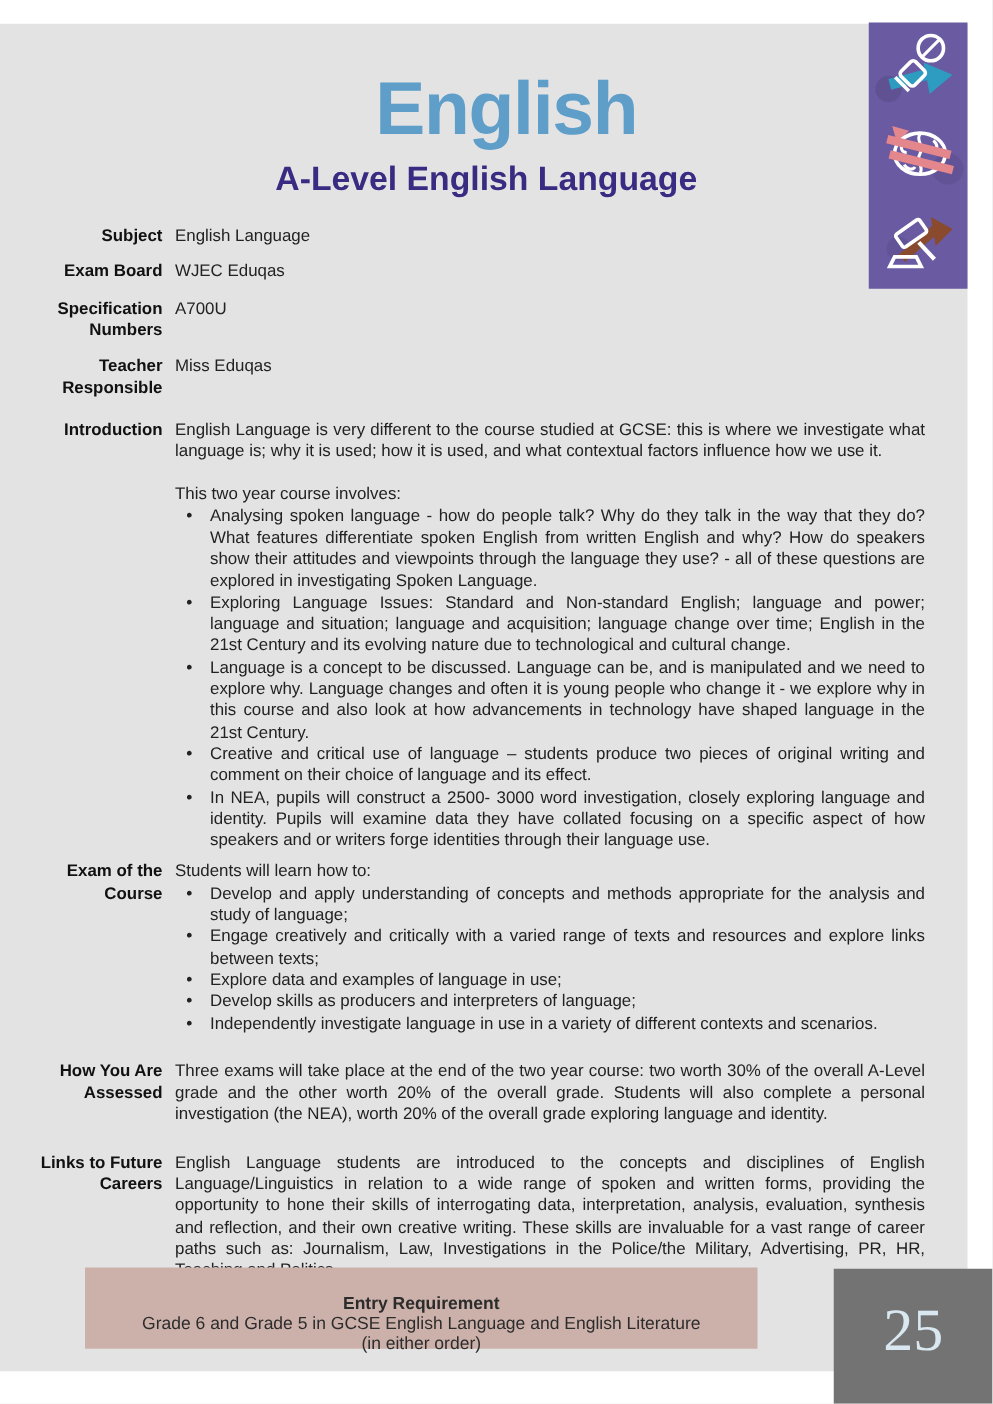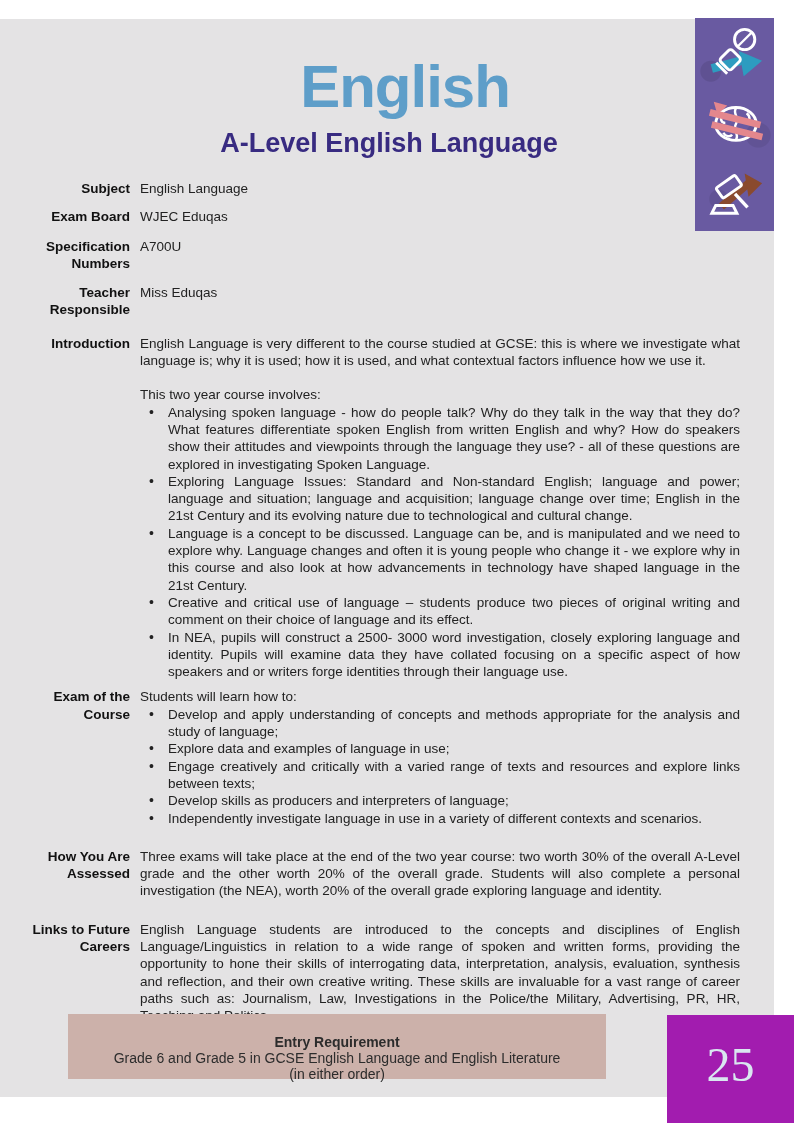--- a/index.html
+++ b/index.html
@@ -115,21 +115,21 @@
     padding-top:20px;
     color:#2c2c2c;
   }
   .entry-box .eh { font-weight:bold; font-size:14px; line-height:16px; }
   .entry-box .el { font-size:14px; line-height:16px; }
 
   .page-num-box {
     position:absolute;
     left:667px; top:1015px;
     width:127px; height:108px;
-    background:#a21caf;
+    background:#737373;
     display:flex;
     align-items:center;
     justify-content:center;
   }
   .page-num-box .num {
     font-family:"Liberation Serif", serif;
     font-size:48px;
     color:#d9e7f0;
     margin-top:-10px;
   }
@@ -220,22 +220,22 @@
       </ul>
     </div>
   </div>
 
   <div class="row mb22">
     <div class="label">Exam of the Course</div>
     <div class="body">
       <p>Students will learn how to:</p>
       <ul class="bullets">
         <li>Develop and apply understanding of concepts and methods appropriate for the analysis and study of language;</li>
+        <li>Engage creatively and critically with a varied range of texts and resources and explore links between texts;</li>
         <li>Explore data and examples of language in use;</li>
-        <li>Engage creatively and critically with a varied range of texts and resources and explore links between texts;</li>
         <li>Develop skills as producers and interpreters of language;</li>
         <li>Independently investigate language in use in a variety of different contexts and scenarios.</li>
       </ul>
     </div>
   </div>
 
   <div class="row mb22">
     <div class="label">How You Are Assessed</div>
     <div class="body">
       <p class="just">Three exams will take place at the end of the two year course: two worth 30% of the overall A-Level grade and the other worth 20% of the overall grade. Students will also complete a personal investigation (the NEA), worth 20% of the overall grade exploring language and identity.</p>

